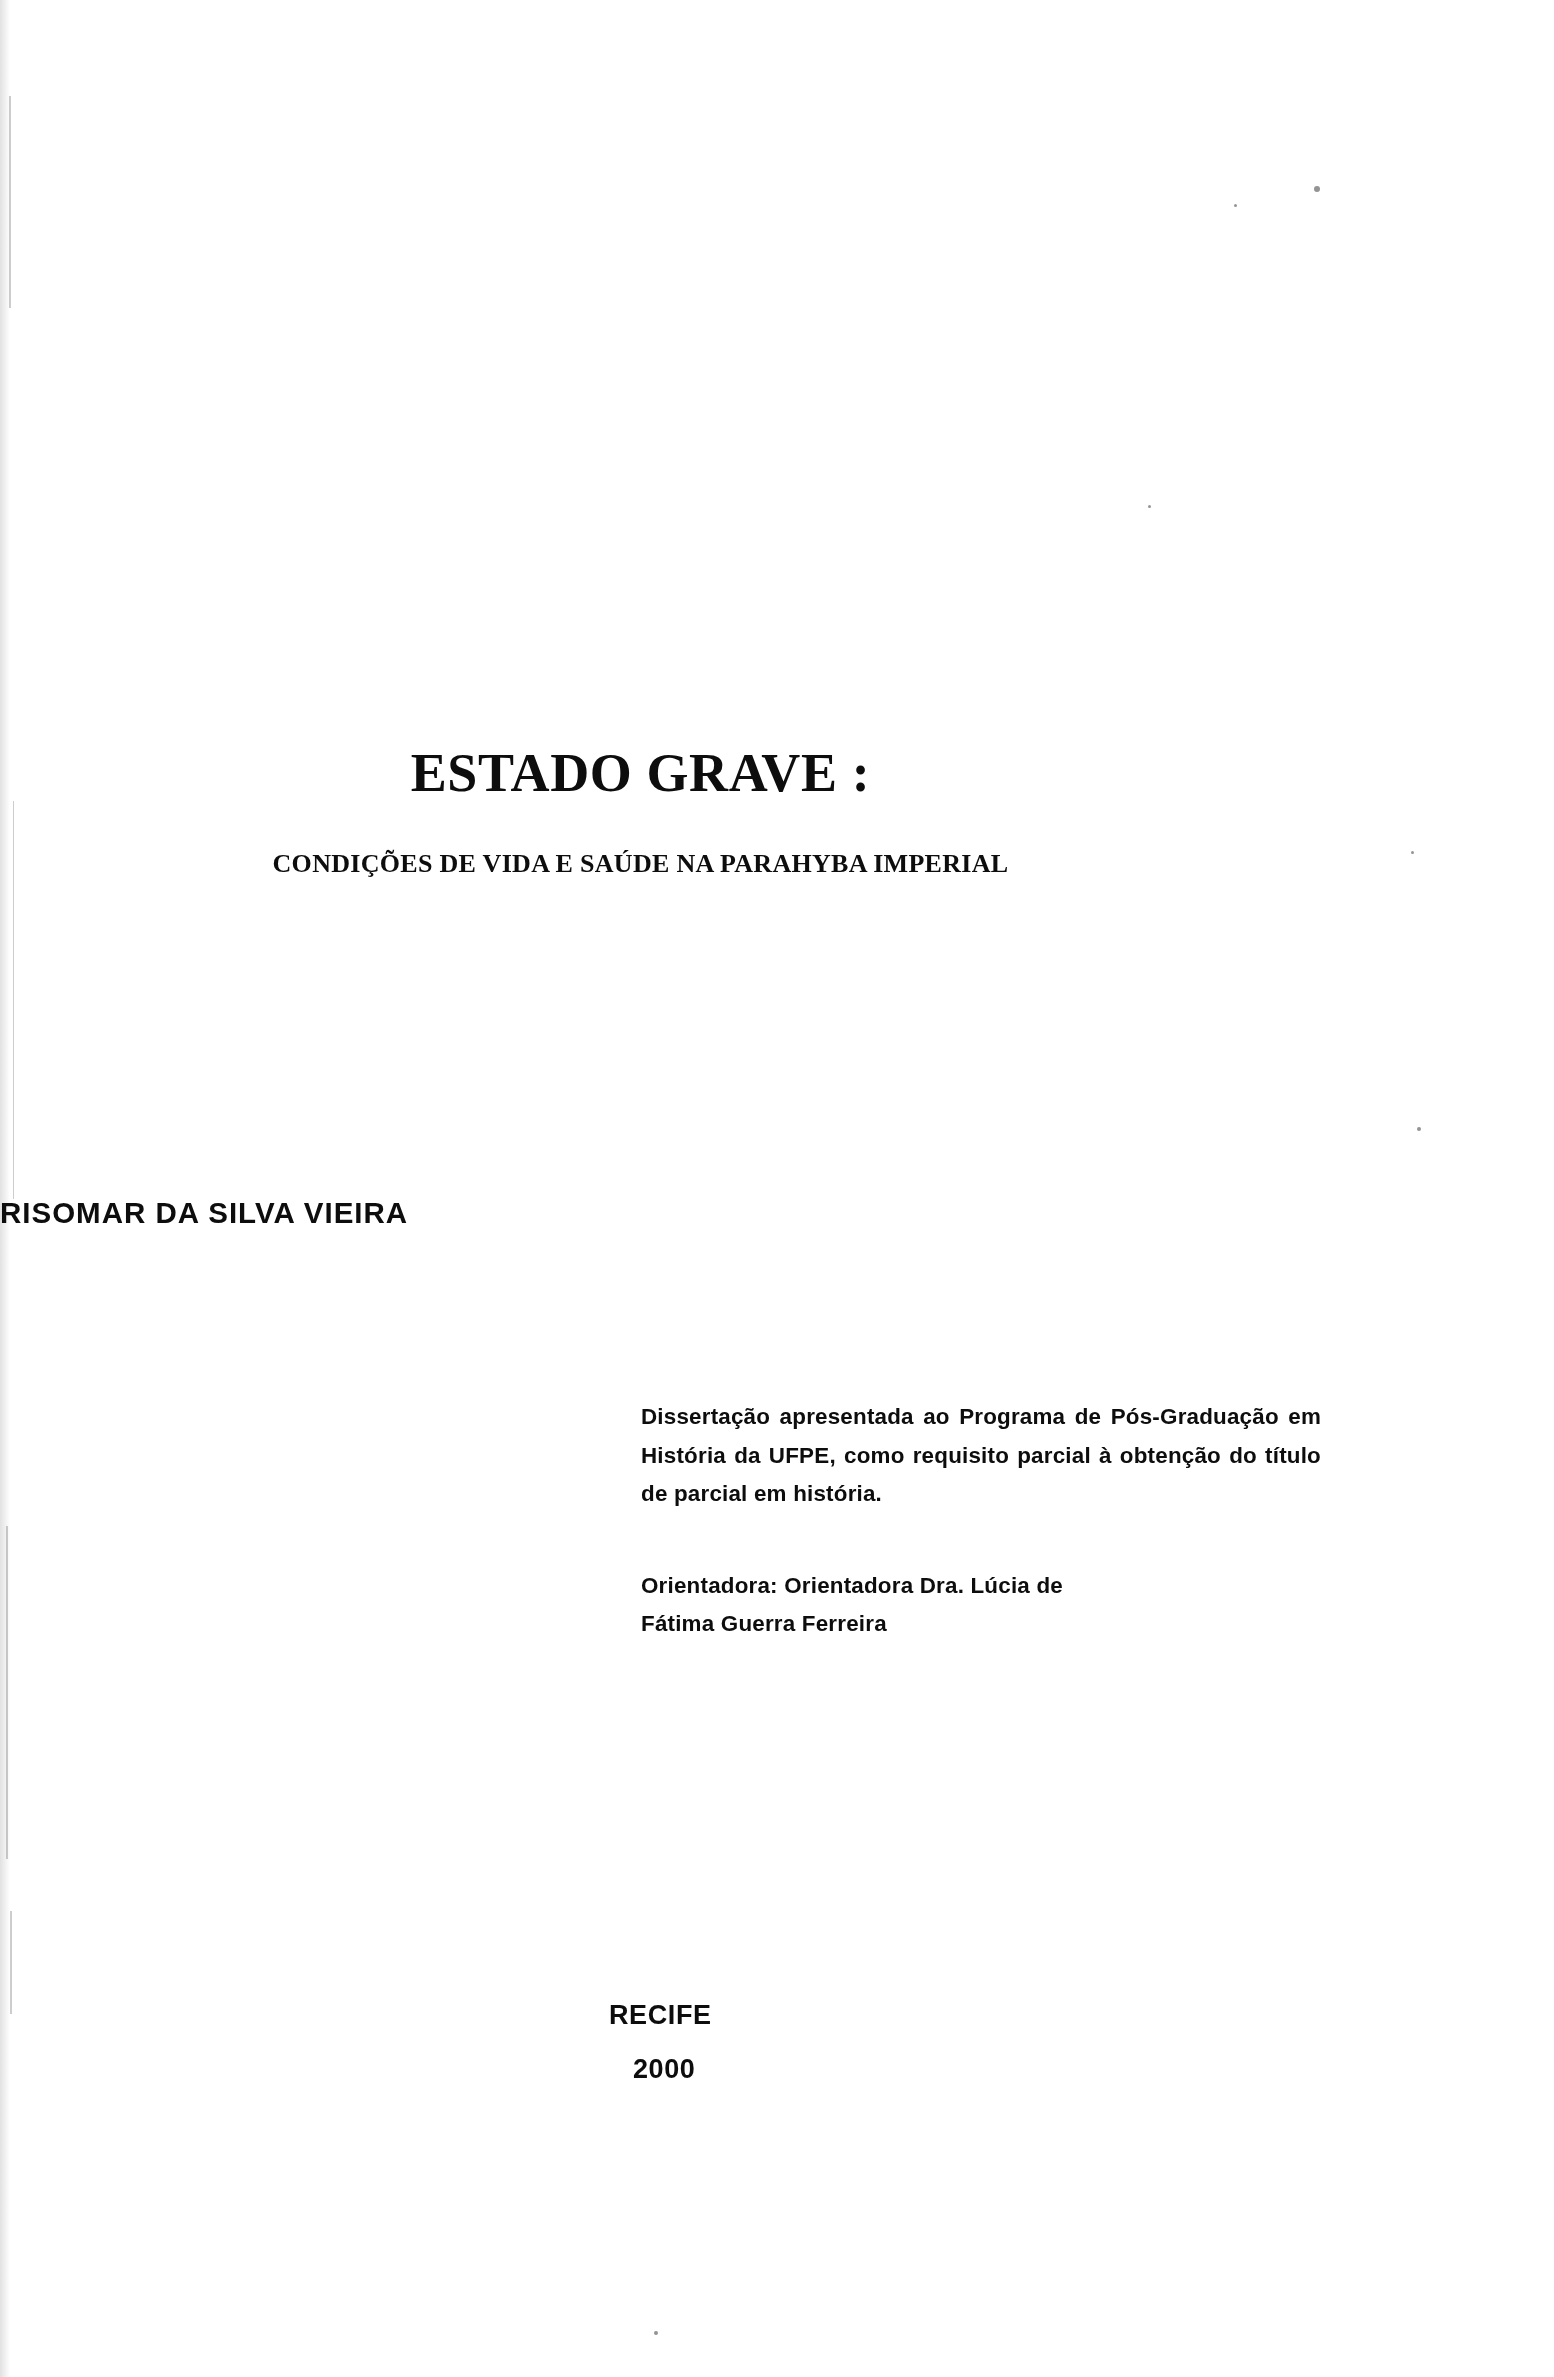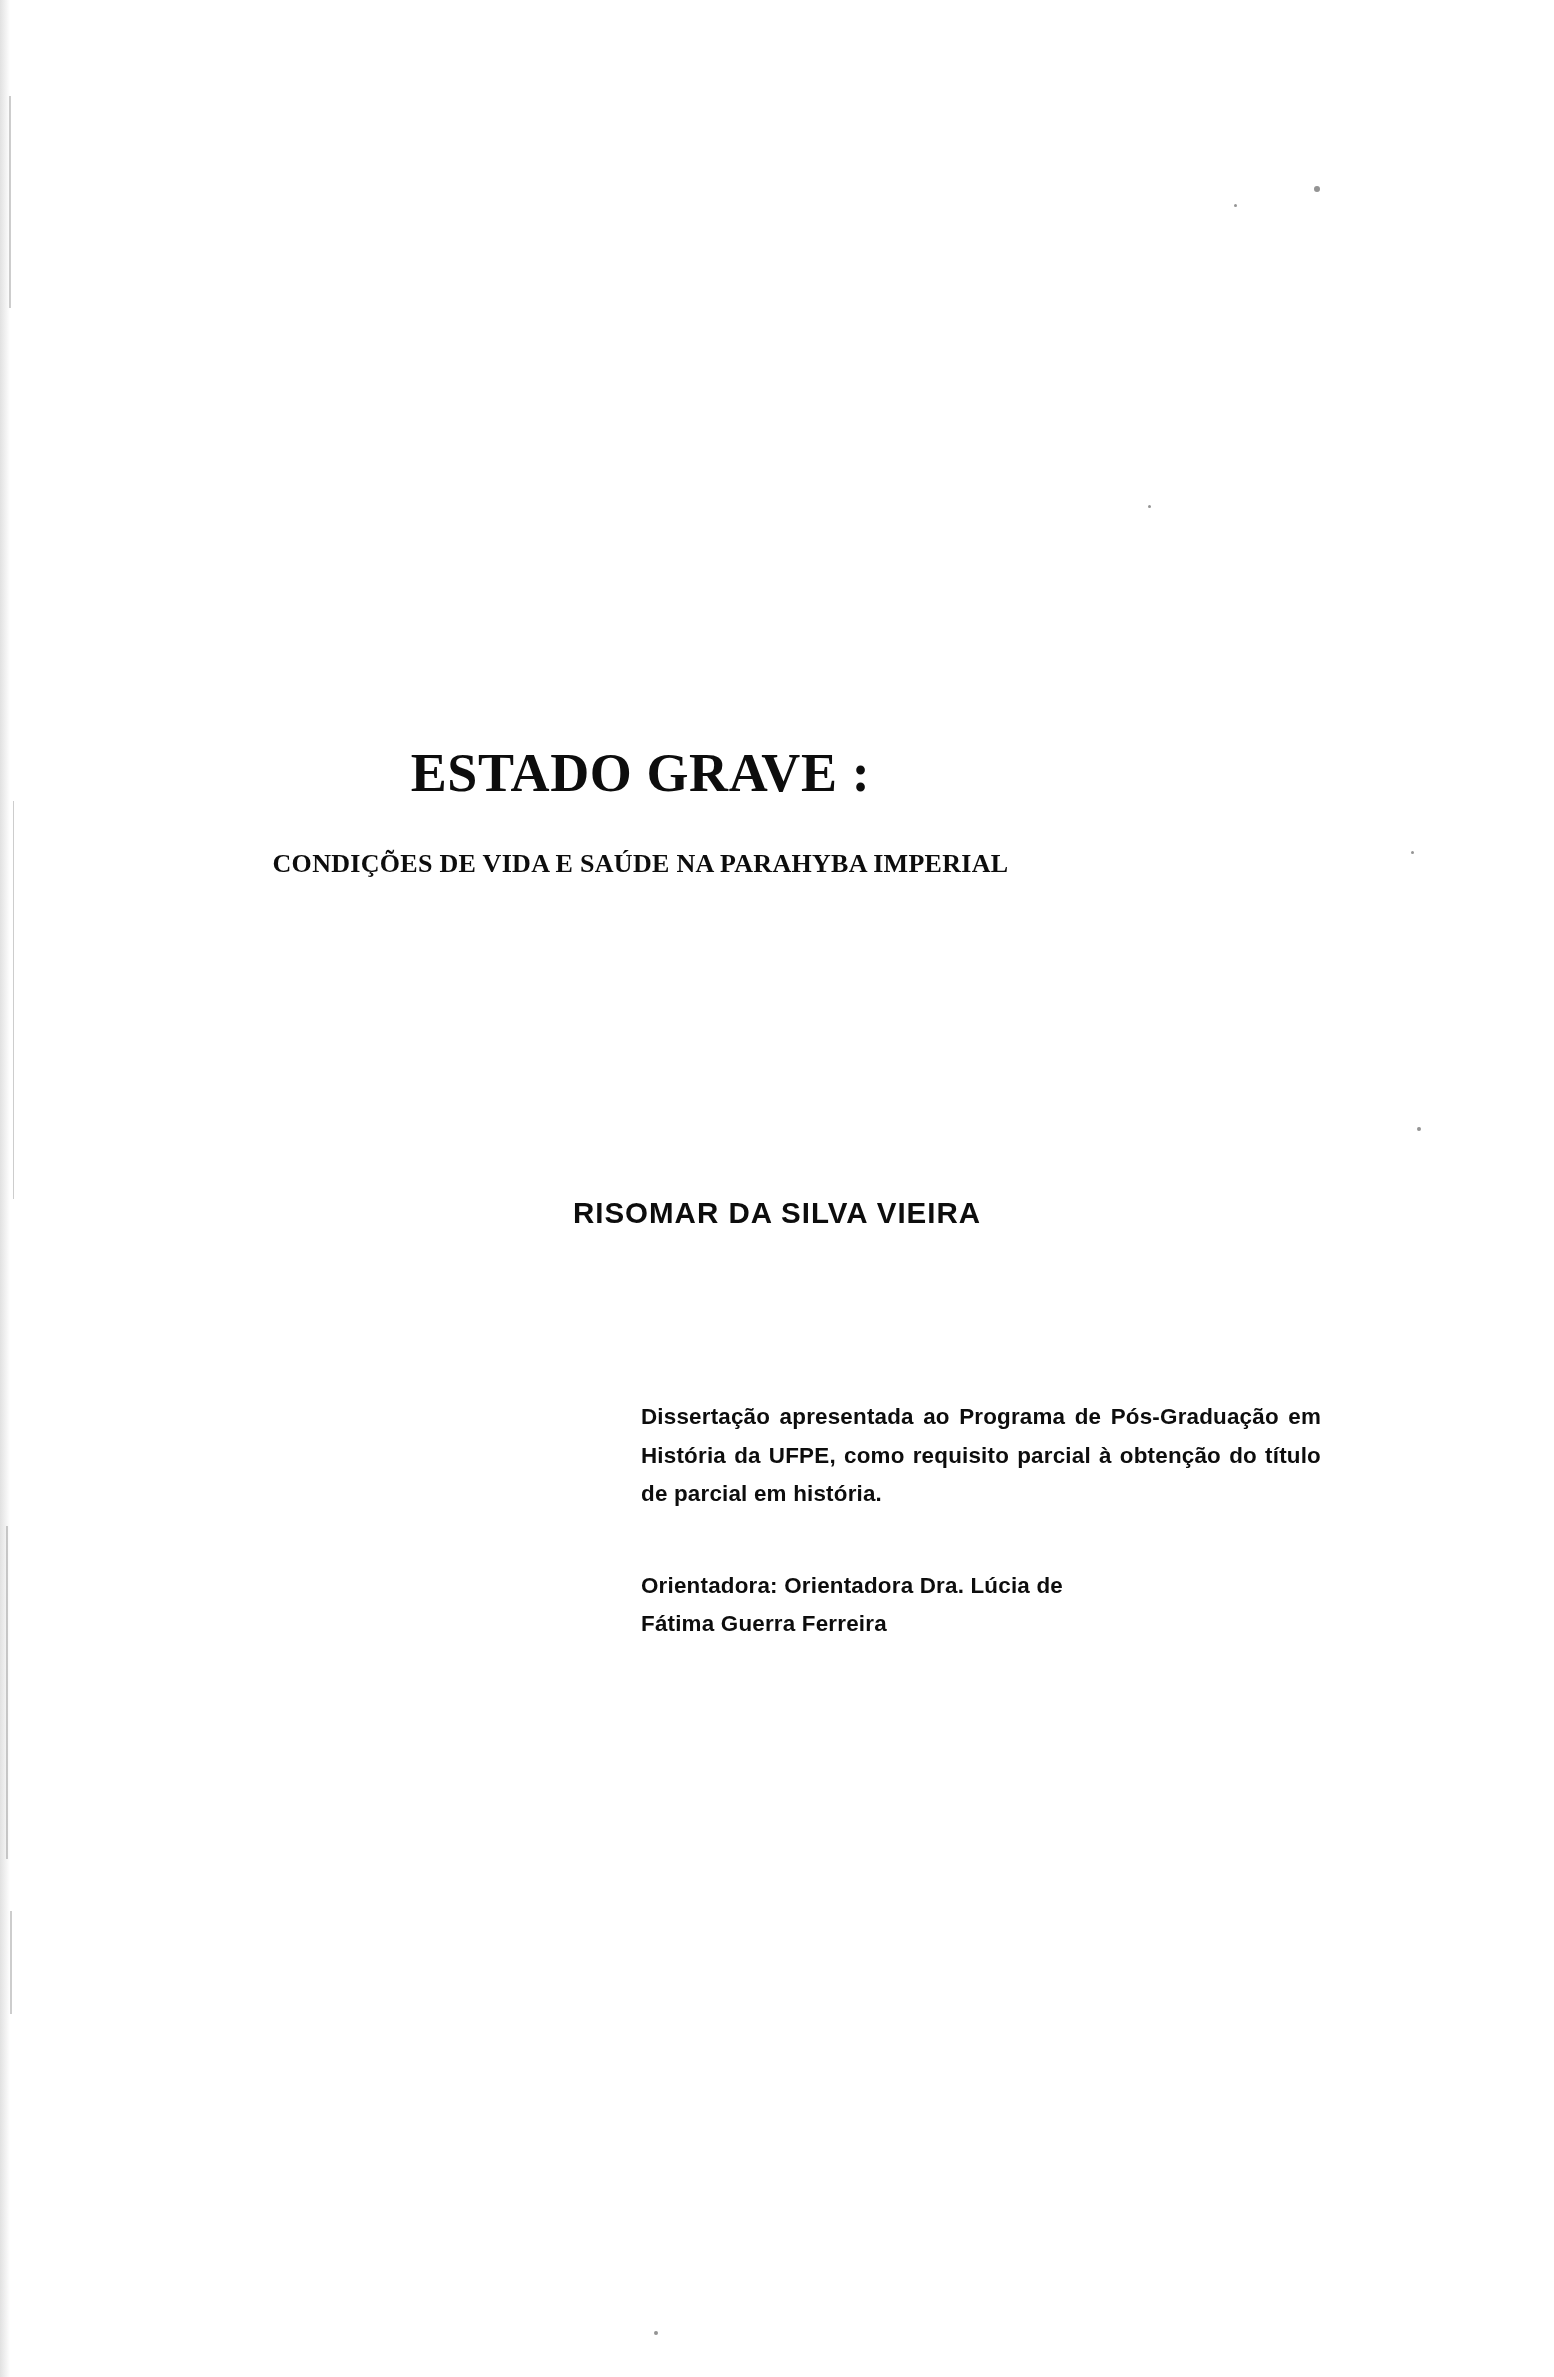--- a/index.html
+++ b/index.html
@@ -64,21 +64,20 @@
     line-height: 1.15;
     margin: 46px 0 0 0;
     letter-spacing: 0.3px;
   }
 
   .author {
     position: absolute;
     left: 0;
     top: 1196px;
     width: 1554px;
-    text-align: center;
     font-size: 29.5px;
     font-weight: 700;
     letter-spacing: 1px;
     font-family: "Liberation Sans", sans-serif;
   }
 
   .statement-block {
     position: absolute;
     left: 641px;
     top: 1398px;
@@ -147,15 +146,19 @@
   <div class="author">RISOMAR DA SILVA VIEIRA</div>
 
   <div class="statement-block">
     <p>Dissertação apresentada ao Programa de Pós-Graduação em História da UFPE, como requisito parcial à obtenção do título de parcial em história.</p>
     <p class="advisor">
       <span>Orientadora: Orientadora Dra. Lúcia de</span>
       <span class="last-line">Fátima Guerra Ferreira</span>
     </p>
   </div>
 
+  <div class="place-block">
+    <p class="place">RECIFE</p>
+    <p class="year">2000</p>
+  </div>
 
 </div>
 
 
 </body></html>

